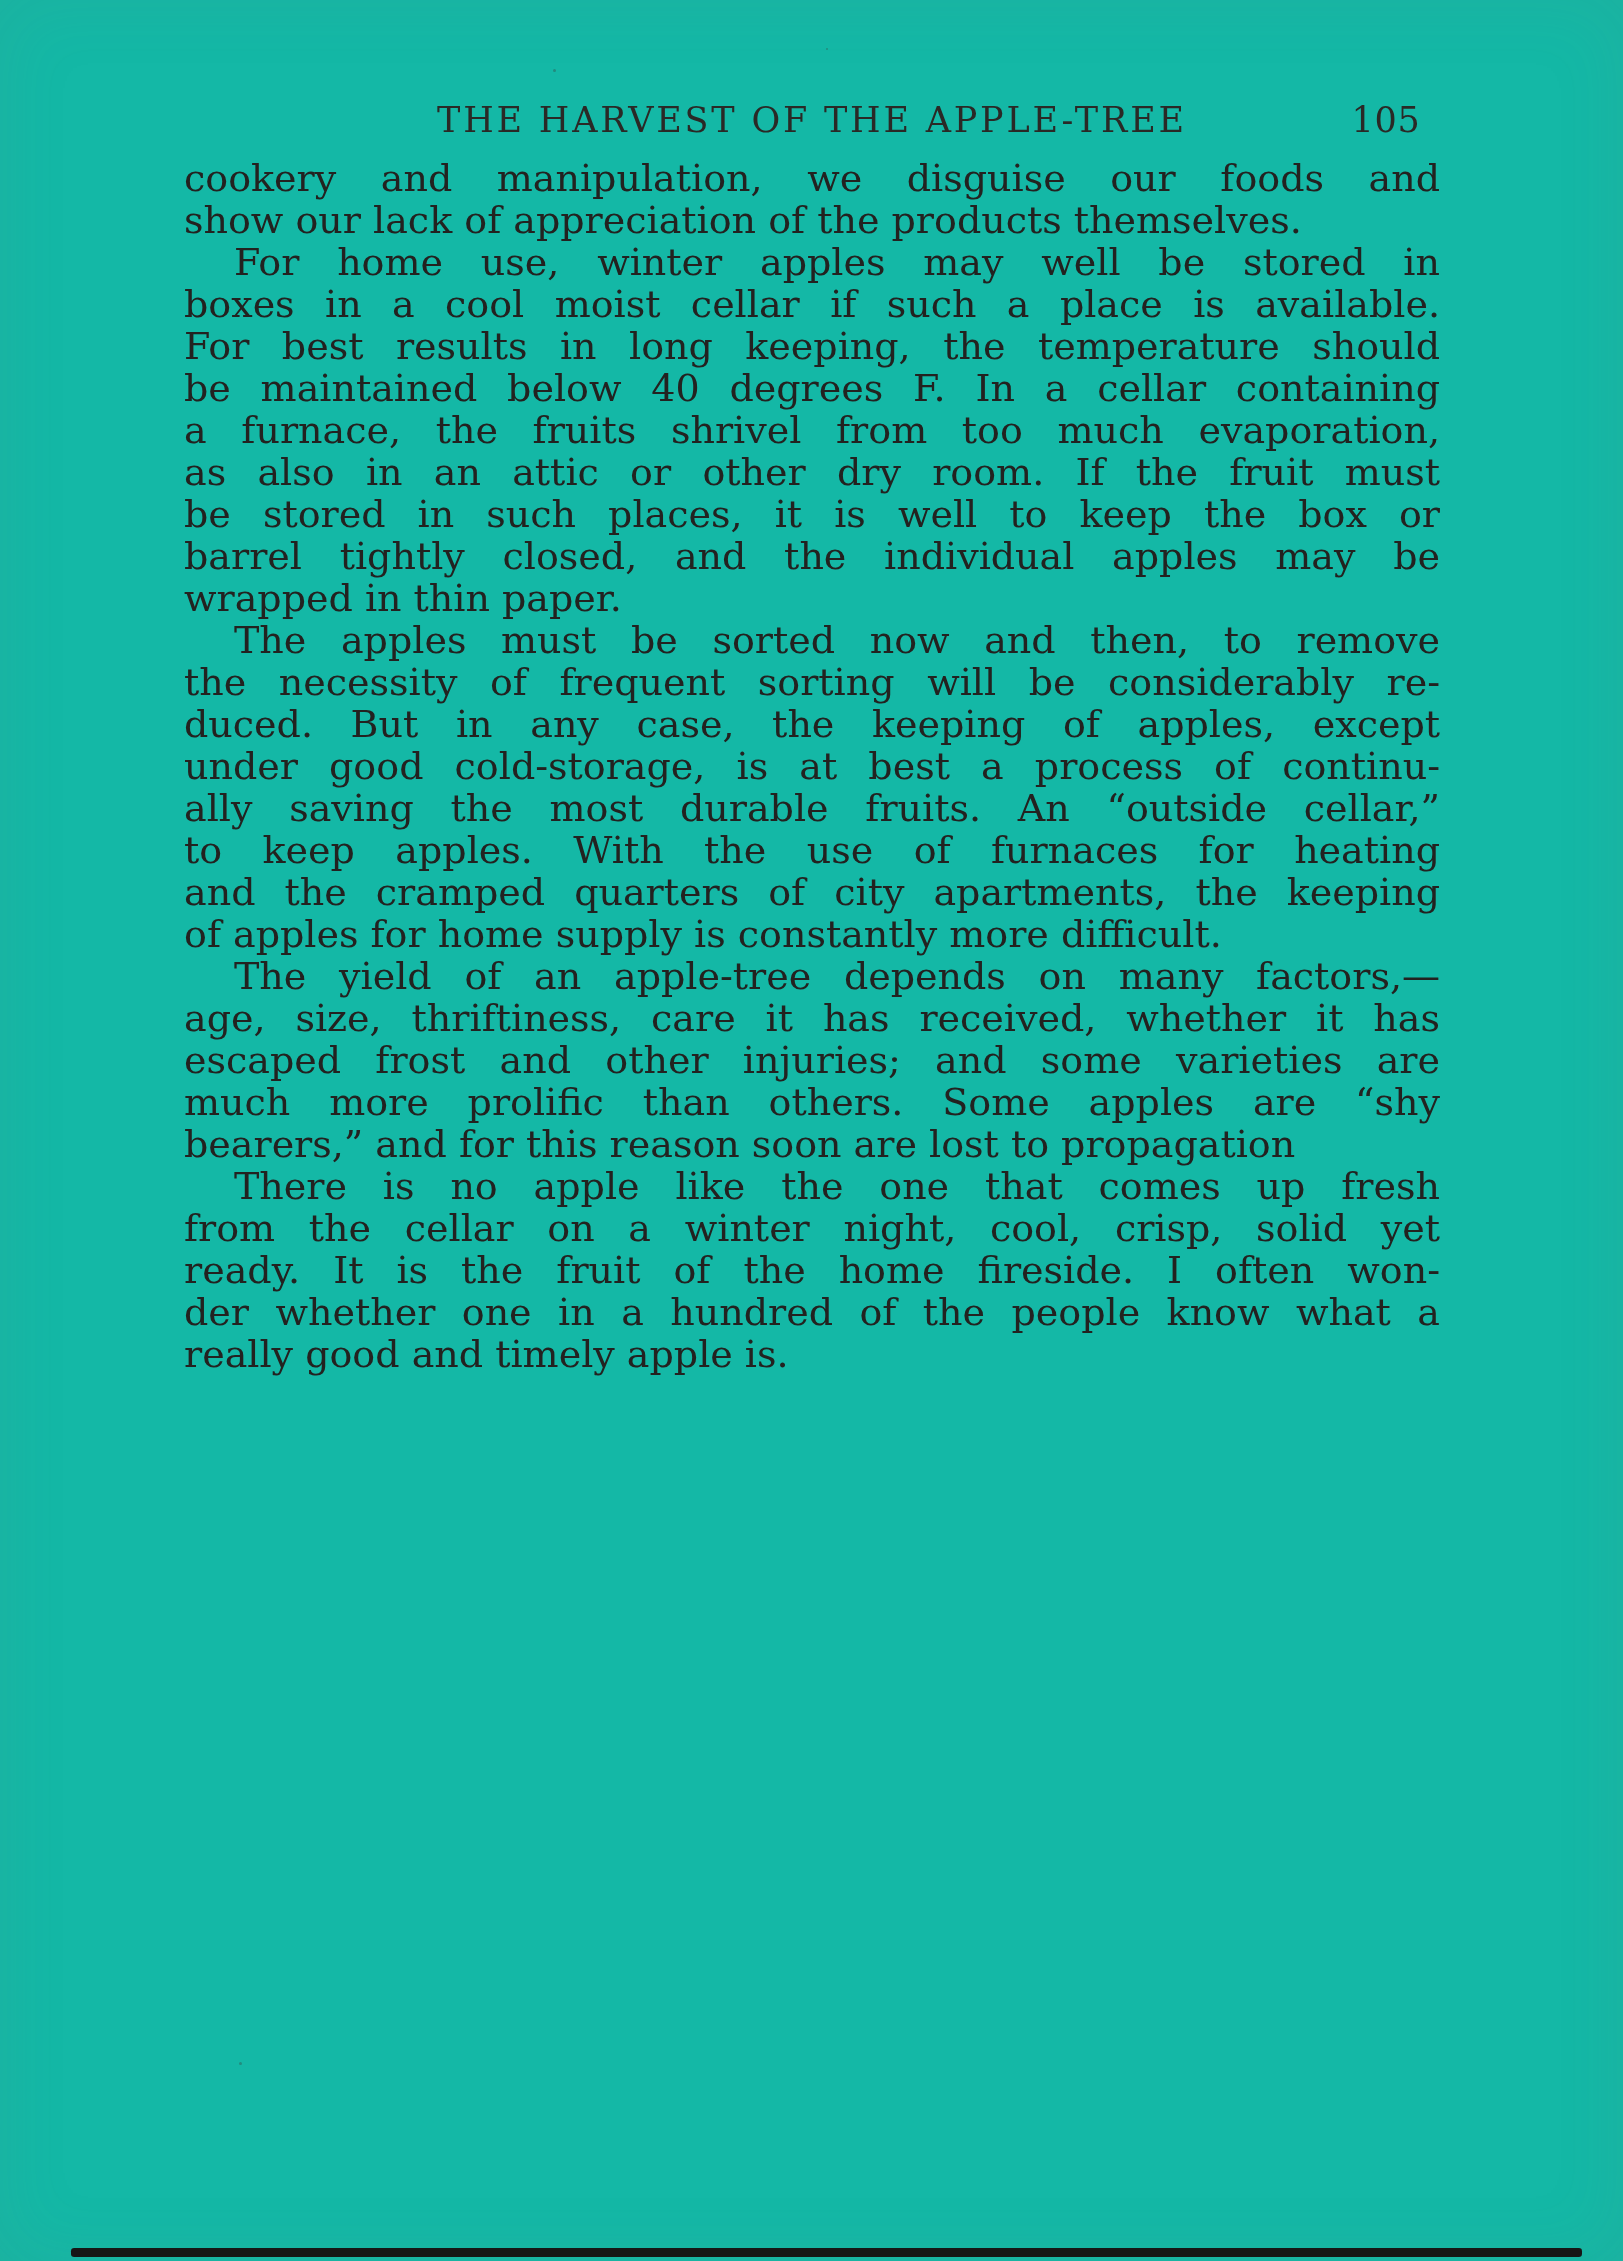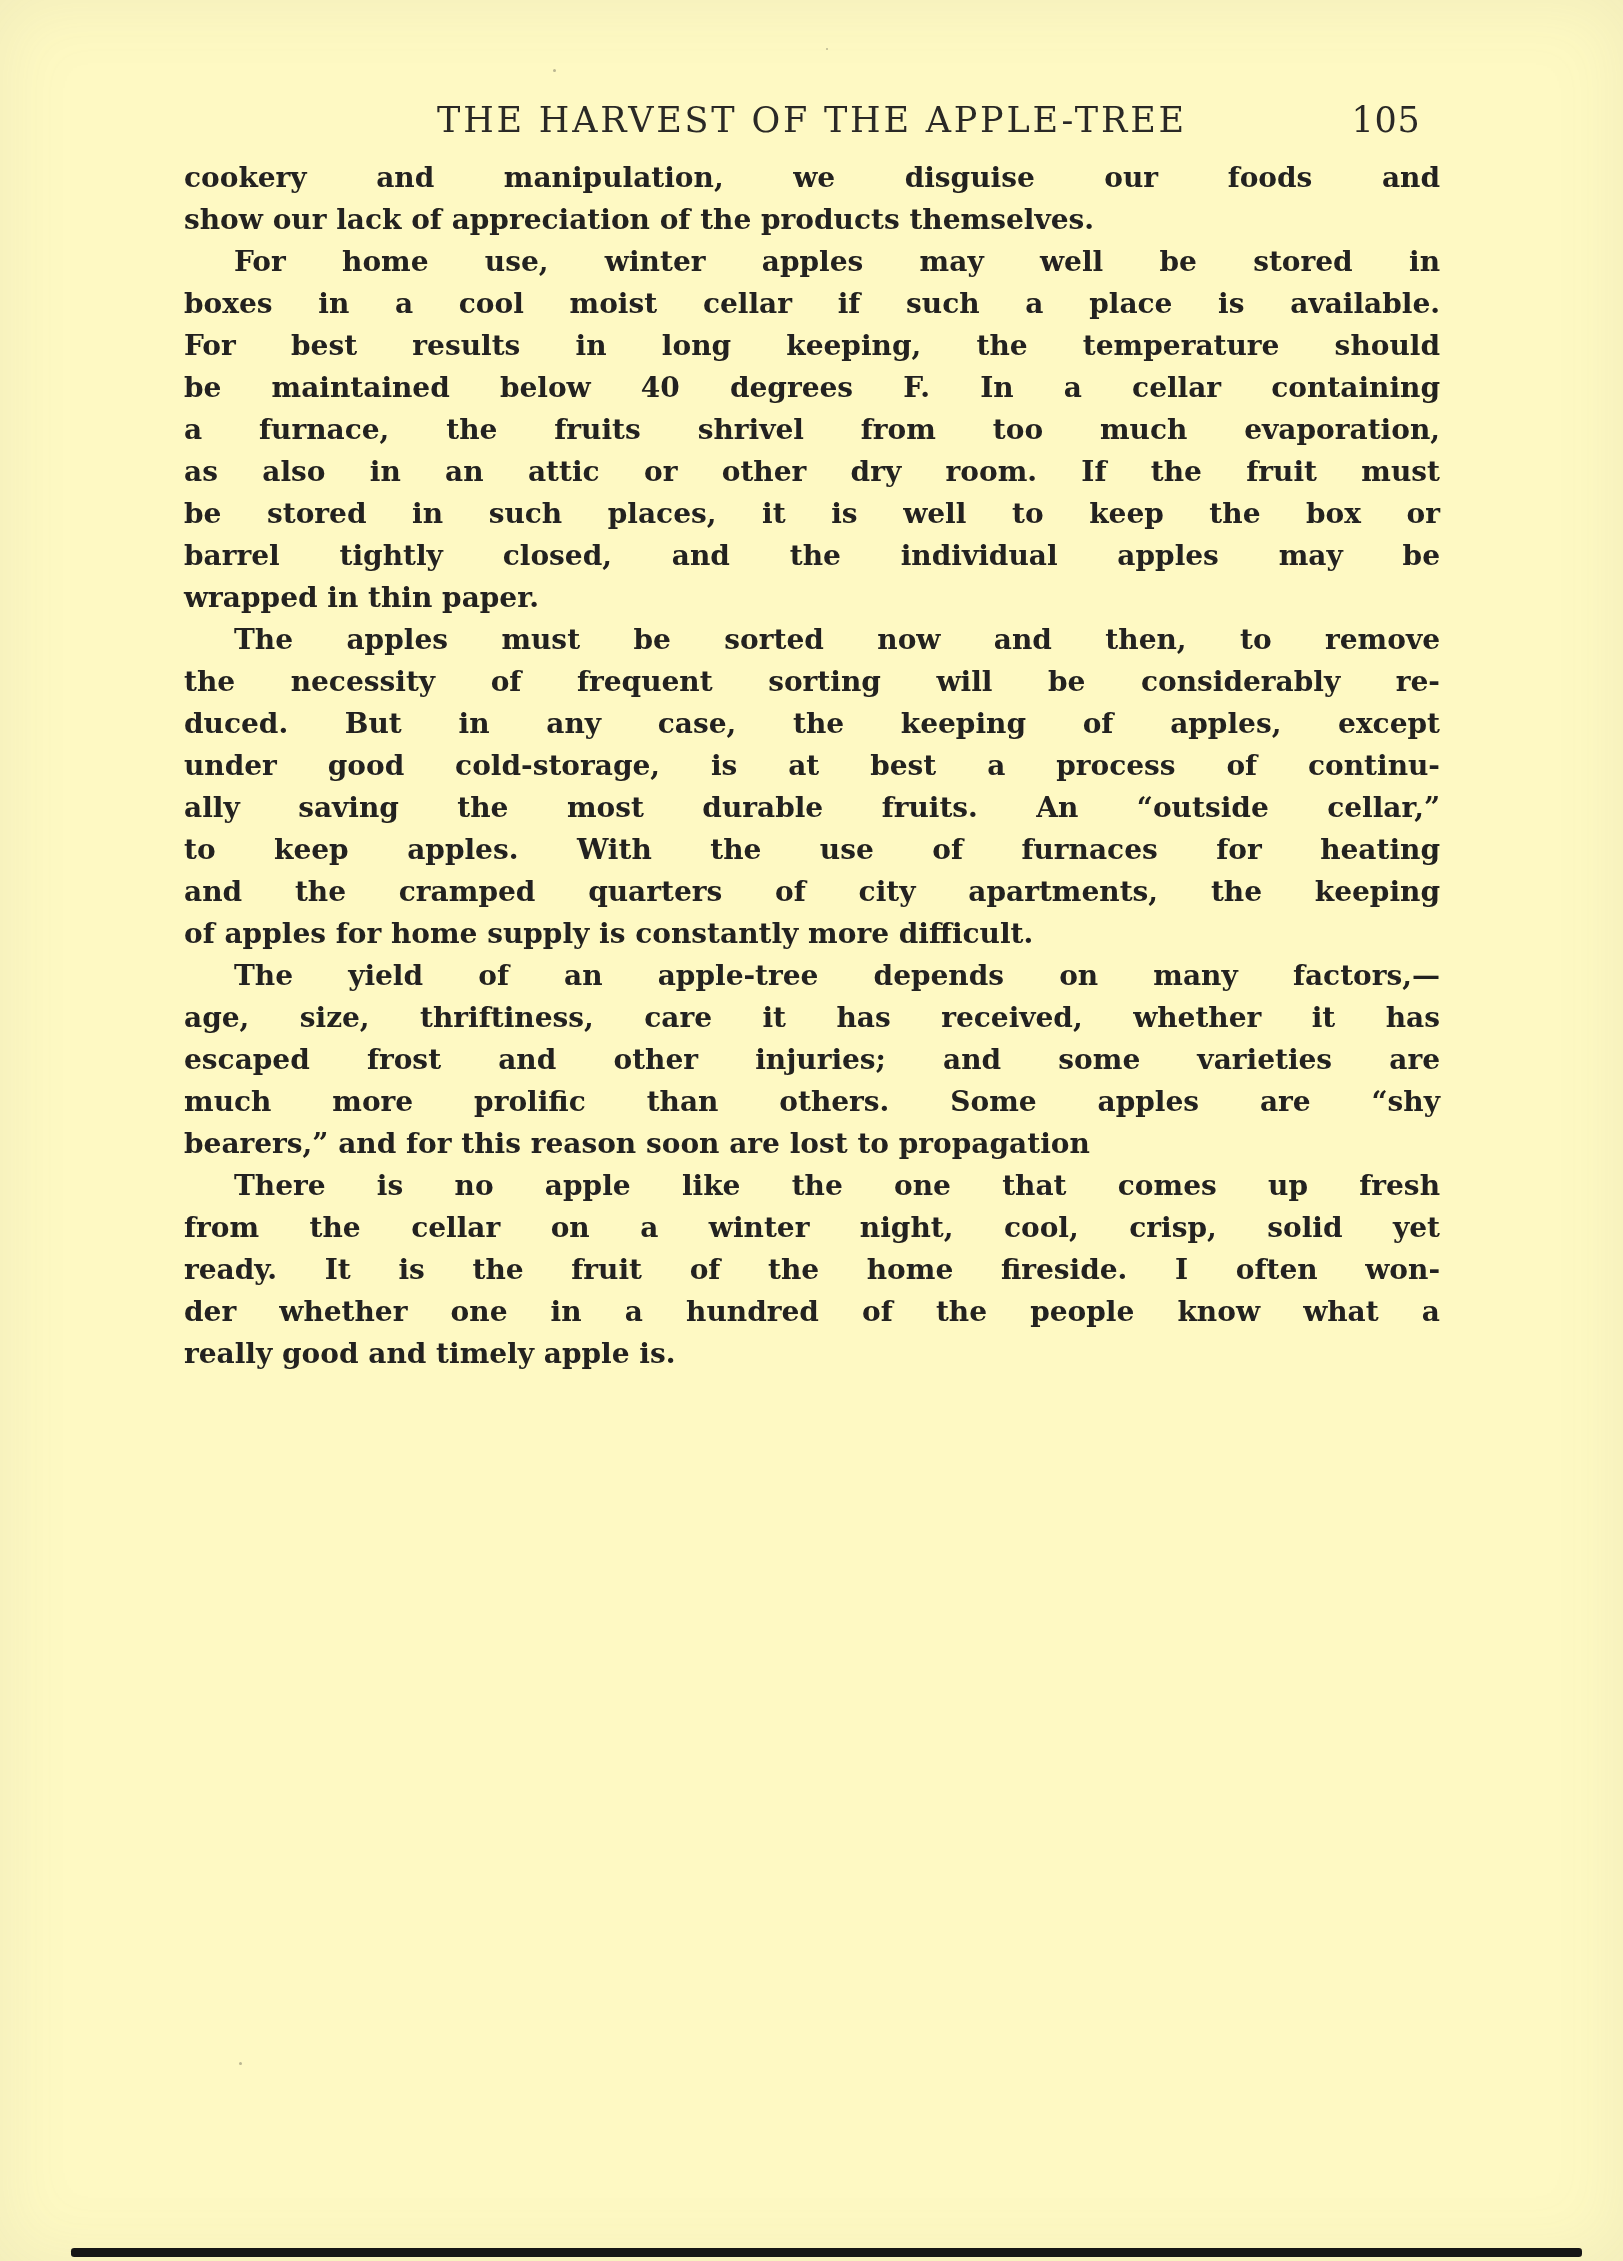--- a/index.html
+++ b/index.html
@@ -10,21 +10,21 @@
     width: 1624px;
     height: 2261px;
     background: #eef0ef;
     position: relative;
     overflow: hidden;
     font-family: "DejaVu Serif", "Liberation Serif", serif;
   }
   .page {
     position: absolute;
     inset: 0;
-    background: #fef9c3;
+    background: #14b8a6;
     color: #242321;
     box-shadow: inset 0 0 73px rgba(120,118,110,0.10);
   }
   .page-header {
     position: absolute;
     top: 100px;
     left: 184px;
     width: 1256px;
     height: 48px;
     font-size: 35px;
@@ -41,24 +41,23 @@
     top: 0;
     right: 19.4px;
     letter-spacing: 0.8px;
     margin-left: 7px;
   }
   .text-block {
     position: absolute;
     top: 157px;
     left: 184px;
     width: 1256px;
-    font-size: 28px;
+    font-size: 38px;
     line-height: 42px;
     color: #232220;
-    font-weight: bold;
   }
   .paragraph {
     margin: 0;
   }
   .line {
     text-align: justify;
     text-align-last: justify;
     white-space: normal;
   }
   .line.last {

